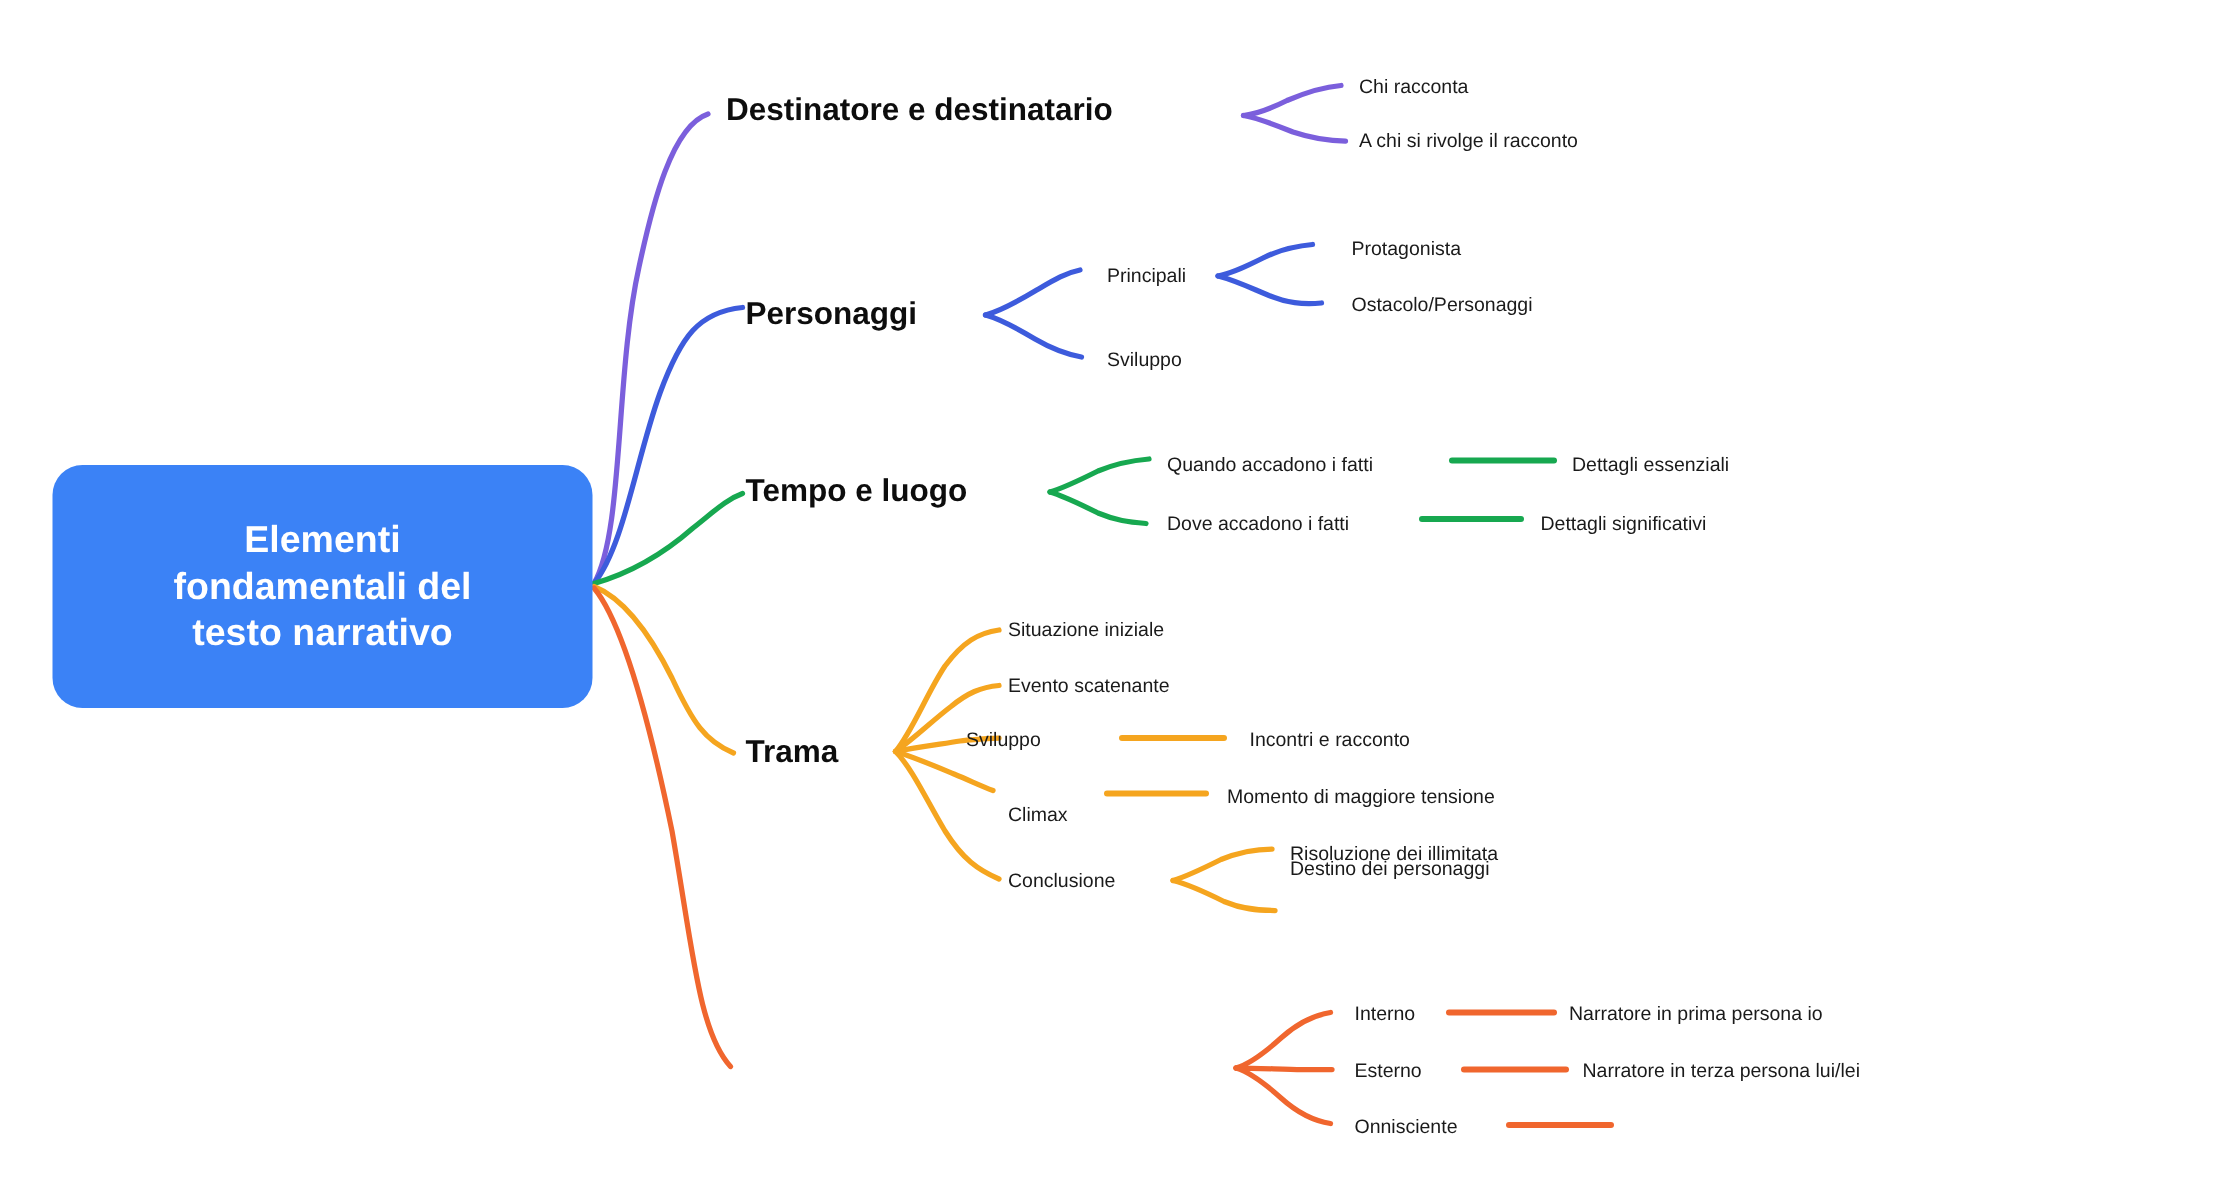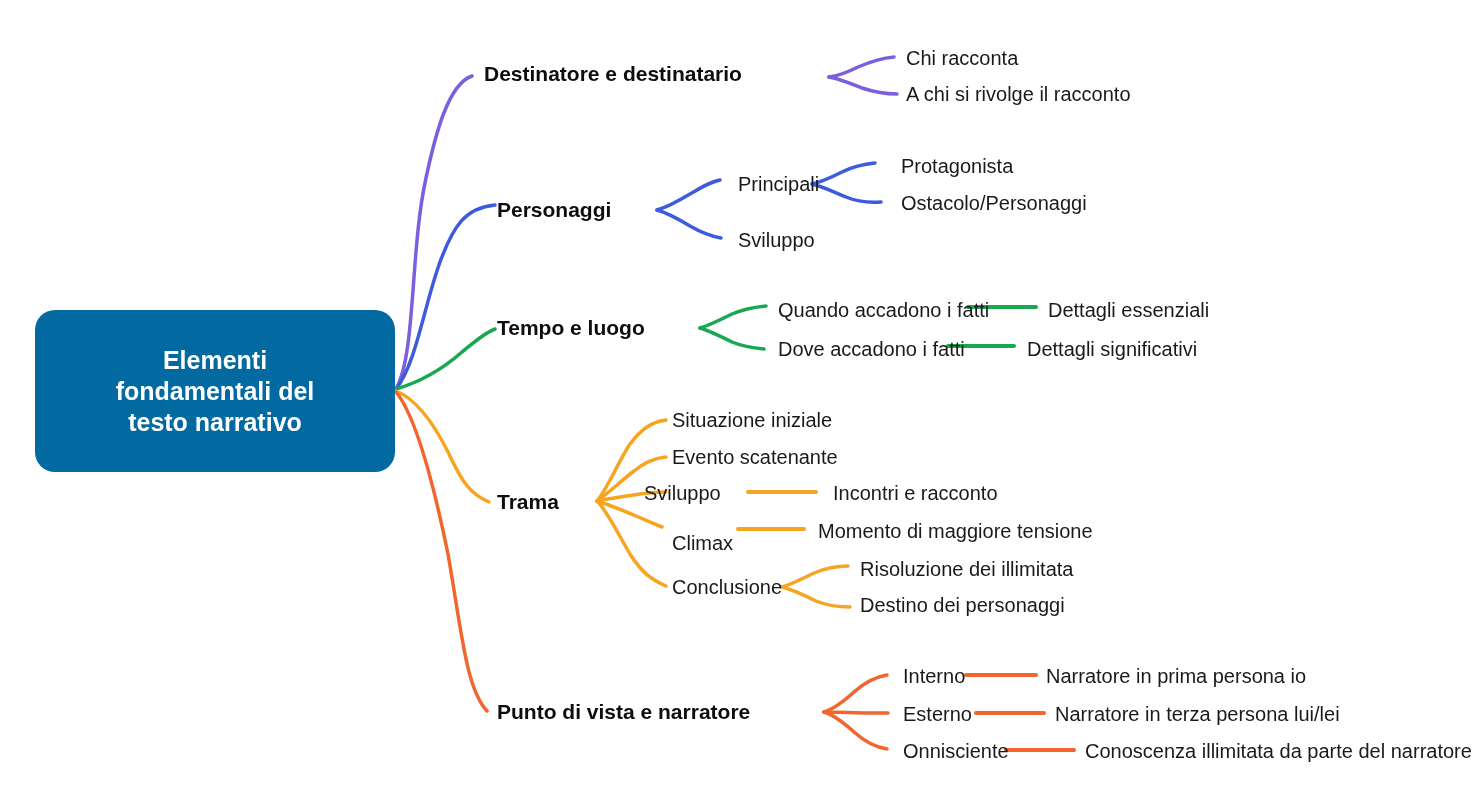--- a/index.html
+++ b/index.html
@@ -8,31 +8,31 @@
     background:#ffffff;
     font-family:"Liberation Sans","DejaVu Sans",sans-serif;
   }
   #canvas{position:absolute;left:0;top:0;width:1481px;height:801px;}
   svg.links{position:absolute;left:0;top:0;width:1481px;height:801px;pointer-events:none;}
   svg.links path{fill:none;stroke-linecap:round;stroke-linejoin:round;}
   .curve{stroke-width:3.5;}
   .seg{stroke-width:4;}
   .root-node{
     position:absolute;left:35px;top:310px;width:360px;height:162px;
-    background:#0369a1;border-radius:20px;
+    background:#3b82f6;border-radius:20px;
     display:flex;align-items:center;justify-content:center;
     cursor:pointer;
   }
   .root-node .root-title{
     width:252px;text-align:center;color:#ffffff;
     font-size:25px;font-weight:bold;line-height:31px;
   }
   .node{
     position:absolute;white-space:nowrap;color:#1a1a1a;
-    font-size:20px;line-height:18px;transform:translateY(-50%);
+    font-size:13px;line-height:18px;transform:translateY(-50%);
     cursor:pointer;
     text-align:right;
   }
   .branch-label{
     position:absolute;white-space:nowrap;color:#0d0d0d;
     font-size:21px;font-weight:bold;line-height:24px;transform:translateY(-50%);
     cursor:pointer;
   }
 </style>
 </head>
@@ -101,23 +101,21 @@
 
   <div class="branch-label" style="left:497px;top:502px">Trama</div>
   <div class="node" style="left:672px;top:420px">Situazione iniziale</div>
   <div class="node" style="left:672px;top:457px">Evento scatenante</div>
   <div class="node" style="left:644px;top:493px">Sviluppo</div>
   <div class="node" style="left:833px;top:493px">Incontri e racconto</div>
   <div class="node" style="left:672px;top:543px">Climax</div>
   <div class="node" style="left:818px;top:531px">Momento di maggiore tensione</div>
   <div class="node" style="left:672px;top:587px">Conclusione</div>
   <div class="node" style="left:860px;top:569px">Risoluzione dei illimitata</div>
-  <div class="node" style="left:860px;top:605px">Destino dei personaggi</div>
+  <div class="node" style="left:860px;top:579px">Destino dei personaggi</div>
 
-  <div class="branch-label" style="left:497px;top:712px">Punto di vista e narratore</div>
   <div class="node" style="left:903px;top:676px">Interno</div>
   <div class="node" style="left:1046px;top:676px">Narratore in prima persona io</div>
   <div class="node" style="left:903px;top:714px">Esterno</div>
   <div class="node" style="left:1055px;top:714px">Narratore in terza persona lui/lei</div>
   <div class="node" style="left:903px;top:751px">Onnisciente</div>
-  <div class="node" style="left:1085px;top:751px">Conoscenza illimitata da parte del narratore</div>
 
 </div>
 
 </body></html>

